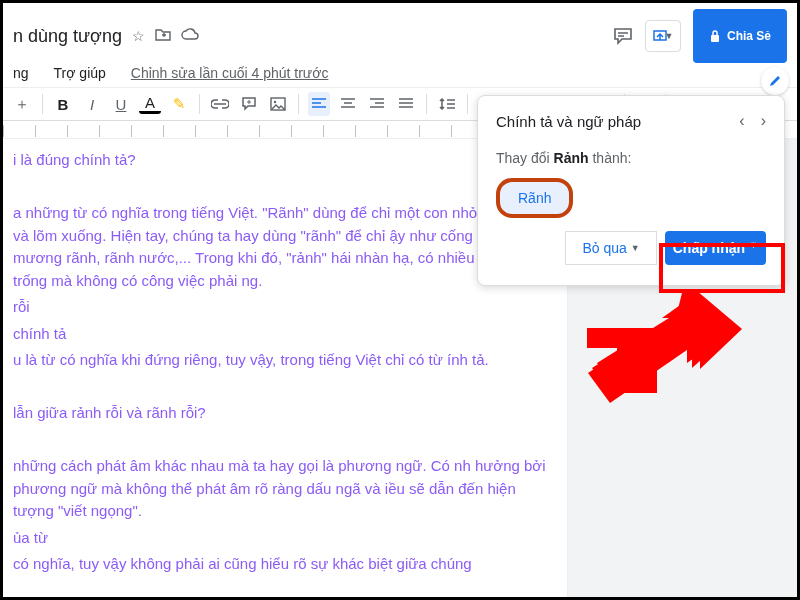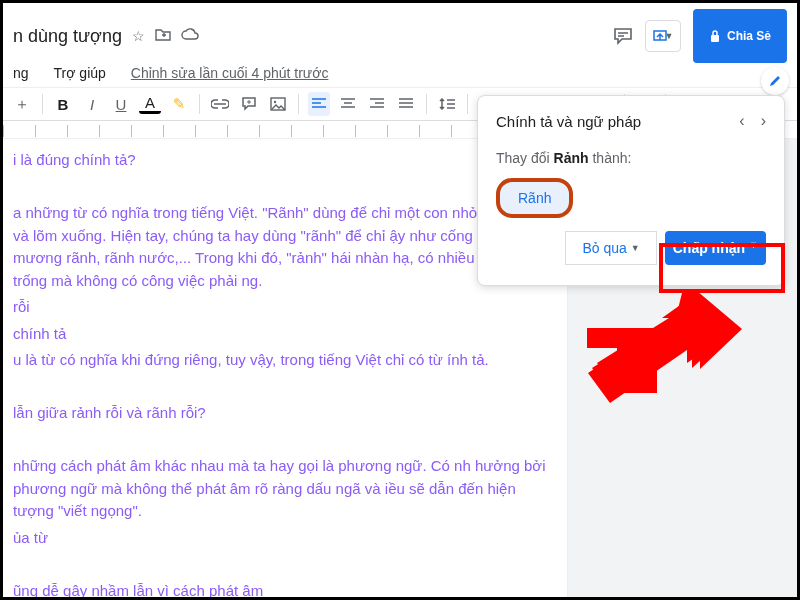--- a/index.html
+++ b/index.html
@@ -394,20 +394,21 @@
     <p>&nbsp;</p>
     <p>a những từ có nghĩa trong tiếng Việt. "Rãnh" dùng để chỉ một con nhỏ, kéo dài và lõm xuống. Hiện tay, chúng ta hay dùng "rãnh" để chỉ ậy như cống rãnh, mương rãnh, rãnh nước,... Trong khi đó, "rảnh" hái nhàn hạ, có nhiều thời gian trống mà không có công việc phải ng.</p>
     <p>rỗi</p>
     <p>chính tả</p>
     <p>u là từ có nghĩa khi đứng riêng, tuy vậy, trong tiếng Việt chỉ có từ ính tả.</p>
     <p>&nbsp;</p>
     <p>lẫn giữa rảnh rỗi và rãnh rỗi?</p>
     <p>&nbsp;</p>
     <p>những cách phát âm khác nhau mà ta hay gọi là phương ngữ. Có nh hưởng bởi phương ngữ mà không thể phát âm rõ ràng dấu ngã và iều sẽ dẫn đến hiện tượng "viết ngọng".</p>
     <p>ủa từ</p>
+    <p>có nghĩa, tuy vậy không phải ai cũng hiểu rõ sự khác biệt giữa chúng</p>
     <p>&nbsp;</p>
     <p>ũng dễ gây nhầm lẫn vì cách phát âm</p>
 
   </div>
   <div class="sidebar-space"></div>
 </div>
 
 <div class="spell-panel">
   <div class="spell-head">
     <span class="spell-title">Chính tả và ngữ pháp</span>

